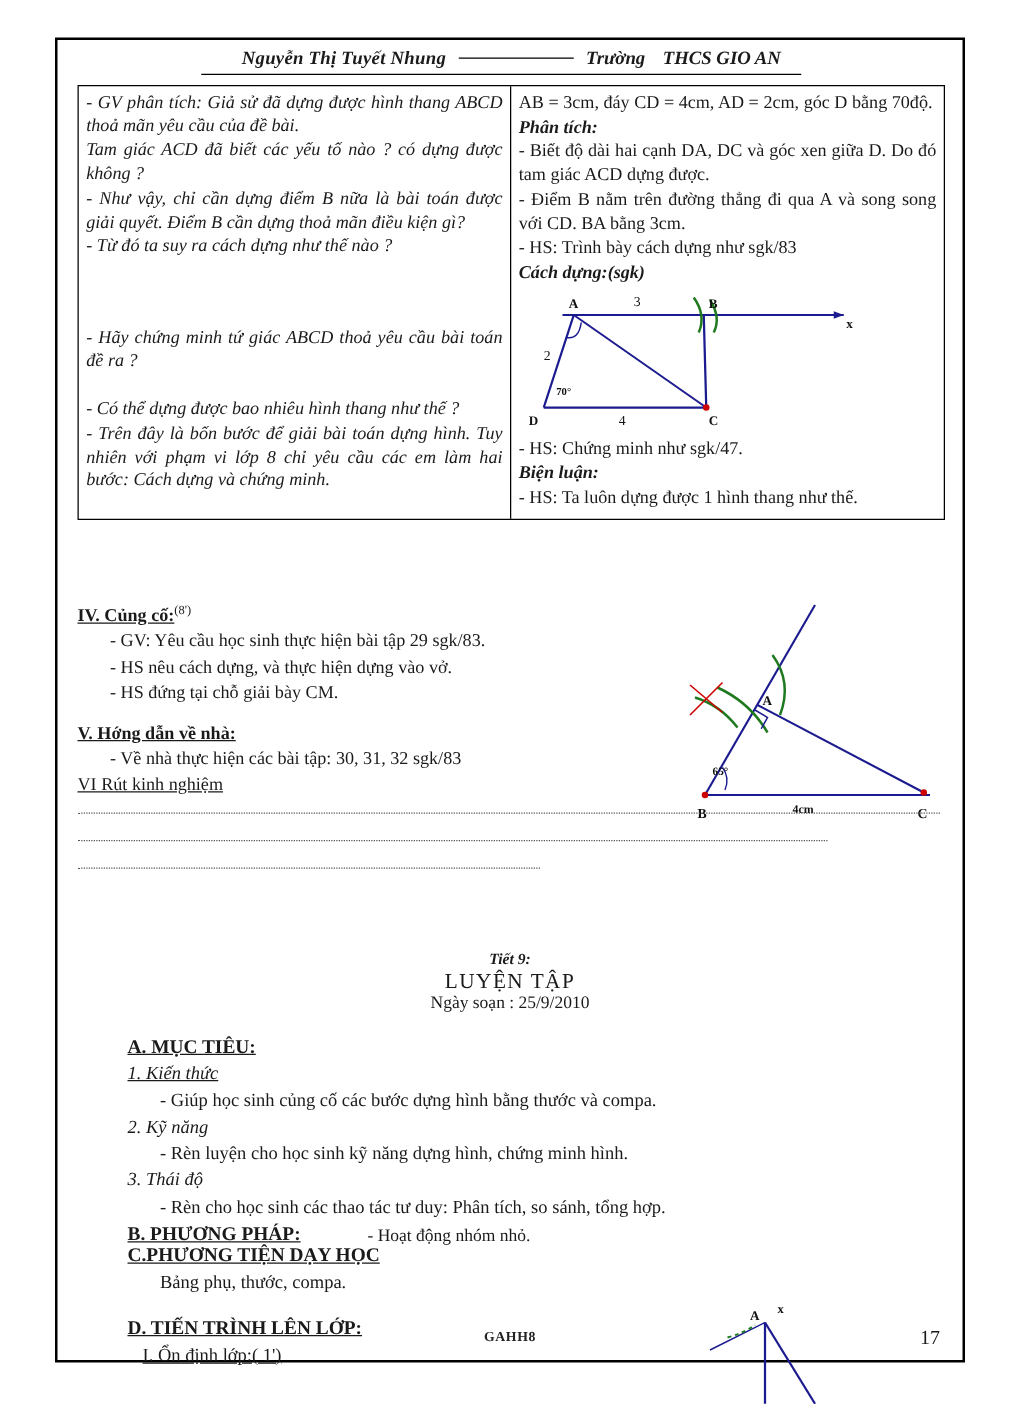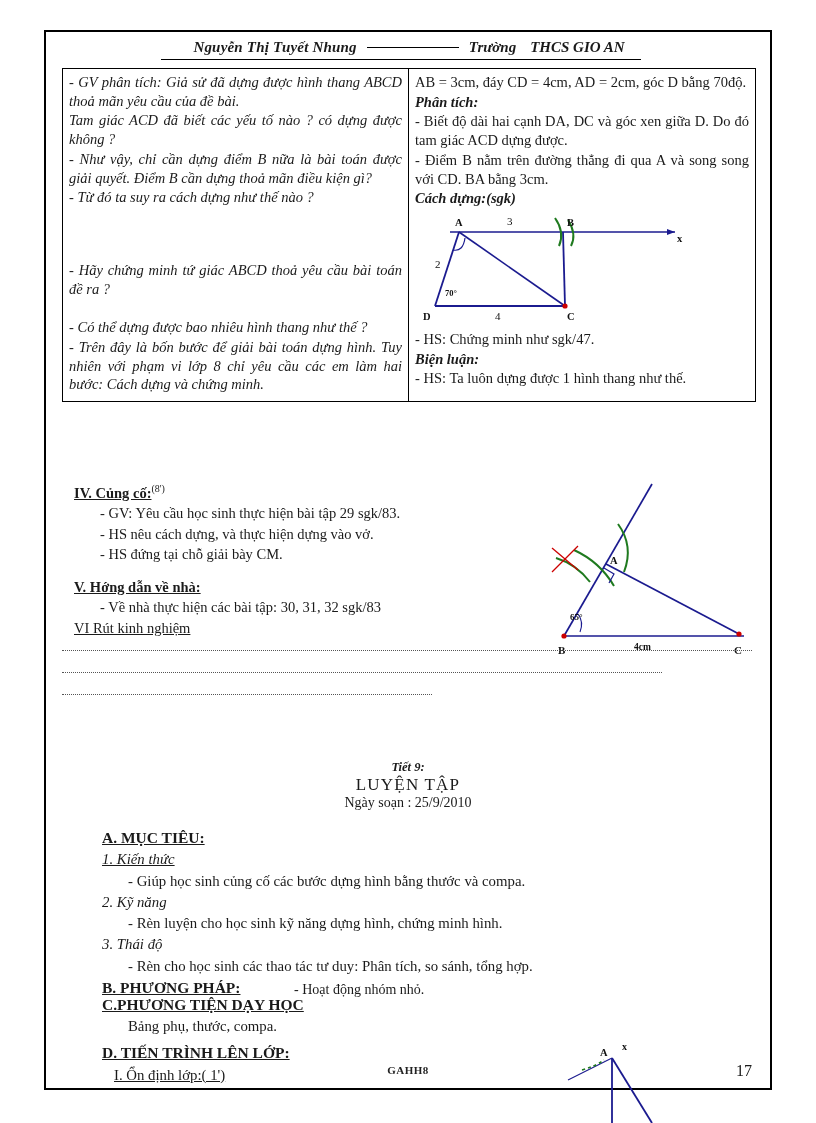--- a/index.html
+++ b/index.html
@@ -43,21 +43,21 @@
   .col-r{width:50%;}
   .col p{margin:0 0 1px 0;text-align:justify;}
   .b-i{font-weight:bold;font-style:italic;}
 
   
   .fig1{position:relative;height:118px;margin:2px 0 2px 0;}
   .fig2{position:absolute;left:488px;top:452px;width:230px;height:180px;}
 
   
   .sec{position:absolute;left:16px;width:430px;font-size:14.5px;line-height:1.34;}
-  .sec p{margin:0 0 1px 12px;}
+  .sec p{margin:0 0 1px 0;}
   .u{ text-decoration:underline; }
   .bold{font-weight:bold;}
   .sup{font-size:10px;vertical-align:super;}
 
   .dots{
     position:absolute;left:16px;width:690px;
     border-bottom:1.6px dotted #555;height:0;
   }
 
   
@@ -109,20 +109,21 @@
       <p style="height:18px"></p>
       <p>- Có thể dựng được bao nhiêu hình thang như thế ?</p>
       <p>- Trên đây là bốn bước để giải bài toán dựng hình. Tuy nhiên với phạm vi lớp 8 chỉ yêu cầu các em làm hai bước: Cách dựng và chứng minh.</p>
     </div>
 
     <div class="col col-r">
       <p>AB = 3cm, đáy CD = 4cm, AD = 2cm, góc D bằng 70độ.</p>
       <p class="b-i">Phân tích:</p>
       <p>- Biết độ dài hai cạnh DA, DC và góc xen giữa D. Do đó tam giác ACD dựng được.</p>
       <p>- Điểm B nằm trên đường thẳng đi qua A và song song với CD. BA bằng 3cm.</p>
+      <p>- HS: Trình bày cách dựng như sgk/83</p>
       <p class="b-i">Cách dựng:(sgk)</p>
 
       <div class="fig1">
         <svg width="330" height="118" viewBox="0 0 330 118">
 
           <line x1="35" y1="22" x2="260" y2="22" stroke="#1b1b8f" stroke-width="1.6"></line>
           <polygon points="260,22 252,19 252,25" fill="#1b1b8f"></polygon>
 
           <line x1="44" y1="22" x2="20" y2="96" stroke="#1b1b8f" stroke-width="1.8"></line>
           <line x1="20" y1="96" x2="150" y2="96" stroke="#1b1b8f" stroke-width="1.8"></line>
@@ -214,21 +215,21 @@
     <p class="sub-i">2. Kỹ năng</p>
     <p class="indent">- Rèn luyện cho học sinh kỹ năng dựng hình, chứng minh hình.</p>
     <p class="sub-i">3. Thái độ</p>
     <p class="indent">- Rèn cho học sinh các thao tác tư duy: Phân tích, so sánh, tổng hợp.</p>
     <p style="position:relative;height:20px">
       <span class="h-a u" style="position:absolute;left:0;top:0">B. PHƯƠNG  PHÁP:</span>
       <span style="position:absolute;left:192px;top:3px;font-size:14px">- Hoạt động nhóm nhỏ.</span>
     </p>
     <p class="h-a" style="margin-top:-4px"><span class="u">C.PHƯƠNG TIỆN DẠY HỌC</span></p>
     <p class="indent">Bảng phụ, thước, compa.</p>
-    <p class="h-a" style="margin-top:6px"><span class="u">D. TIẾN TRÌNH LÊN LỚP:</span></p>
+    <p class="h-a" style="margin-top:16px"><span class="u">D. TIẾN TRÌNH LÊN LỚP:</span></p>
     <p class="indent" style="padding-left:12px"><span class="u">I. Ổn định lớp:( 1')</span></p>
   </div>
 
   <div class="footer-gah">GAHH8</div>
   <div class="footer-pg">17</div>
 
  </div>
 </div>
 
 <div class="fig3">

